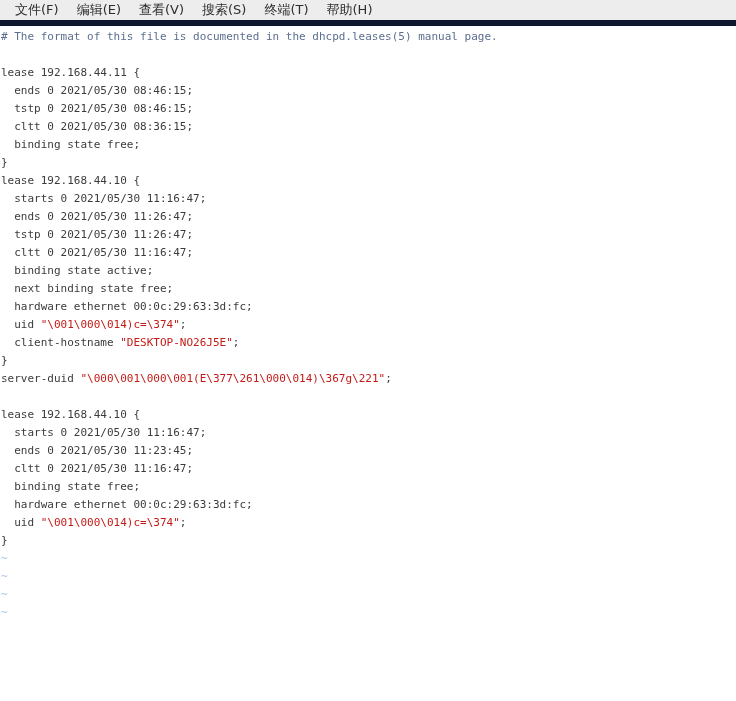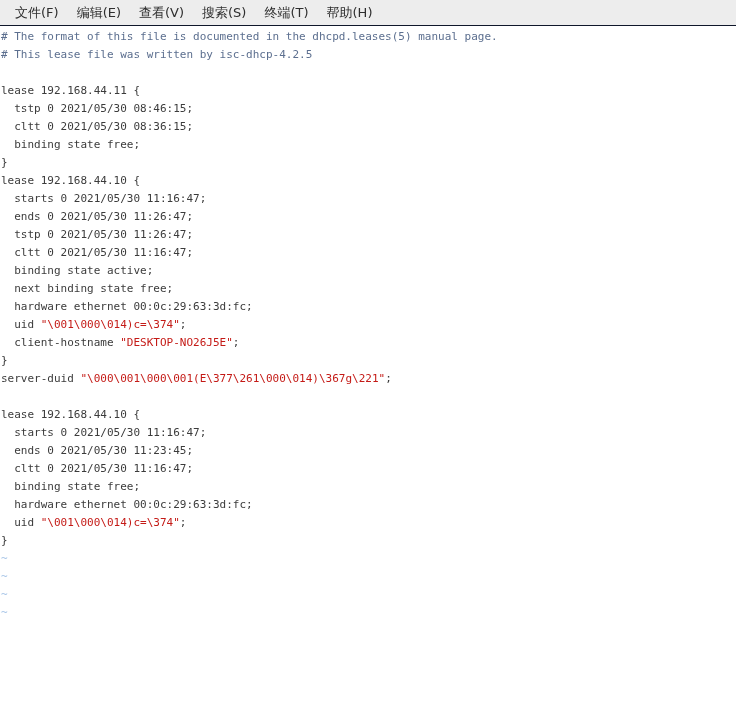--- a/index.html
+++ b/index.html
@@ -11,21 +11,21 @@
     width: 736px;
     height: 701px;
     overflow: hidden;
     font-family: "DejaVu Sans Mono", "Liberation Mono", monospace;
   }
 
   
   .menubar {
     height: 26px;
     background: #ededed;
-    border-bottom: 1px solid #0f172a;
+    border-bottom: 6px solid #0f172a;
     display: flex;
     align-items: center;
     padding-left: 6px;
     box-sizing: border-box;
   }
   .menu-item {
     font-family: "DejaVu Sans", "Liberation Sans", sans-serif;
     font-size: 13px;
     color: #2e2e2e;
     padding: 2px 9px;
@@ -62,23 +62,23 @@
     <div class="menu-item">文件(F)</div>
     <div class="menu-item">编辑(E)</div>
     <div class="menu-item">查看(V)</div>
     <div class="menu-item">搜索(S)</div>
     <div class="menu-item">终端(T)</div>
     <div class="menu-item">帮助(H)</div>
   </div>
 
 <div class="terminal" id="terminal">
     <div class="line comment"># The format of this file is documented in the dhcpd.leases(5) manual page.</div>
-    <div class="line comment"># This lease file was written by isc-dhcp-4.2.5</div>
     <div class="line">&nbsp;</div>
     <div class="line">lease 192.168.44.11 {</div>
+    <div class="line">  ends 0 2021/05/30 08:46:15;</div>
     <div class="line">  tstp 0 2021/05/30 08:46:15;</div>
     <div class="line">  cltt 0 2021/05/30 08:36:15;</div>
     <div class="line">  binding state free;</div>
     <div class="line">}</div>
     <div class="line">lease 192.168.44.10 {</div>
     <div class="line">  starts 0 2021/05/30 11:16:47;</div>
     <div class="line">  ends 0 2021/05/30 11:26:47;</div>
     <div class="line">  tstp 0 2021/05/30 11:26:47;</div>
     <div class="line">  cltt 0 2021/05/30 11:16:47;</div>
     <div class="line">  binding state active;</div>

